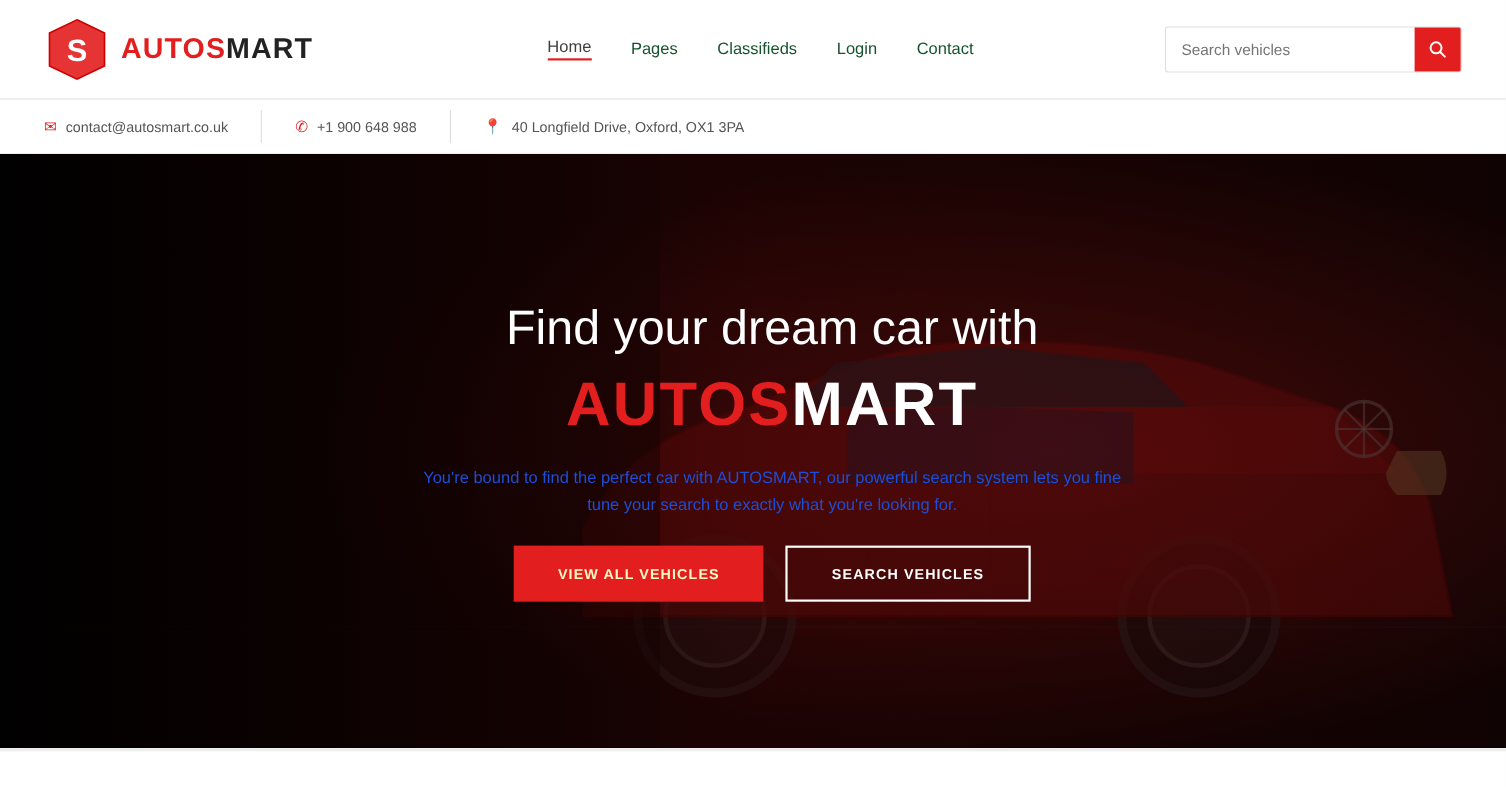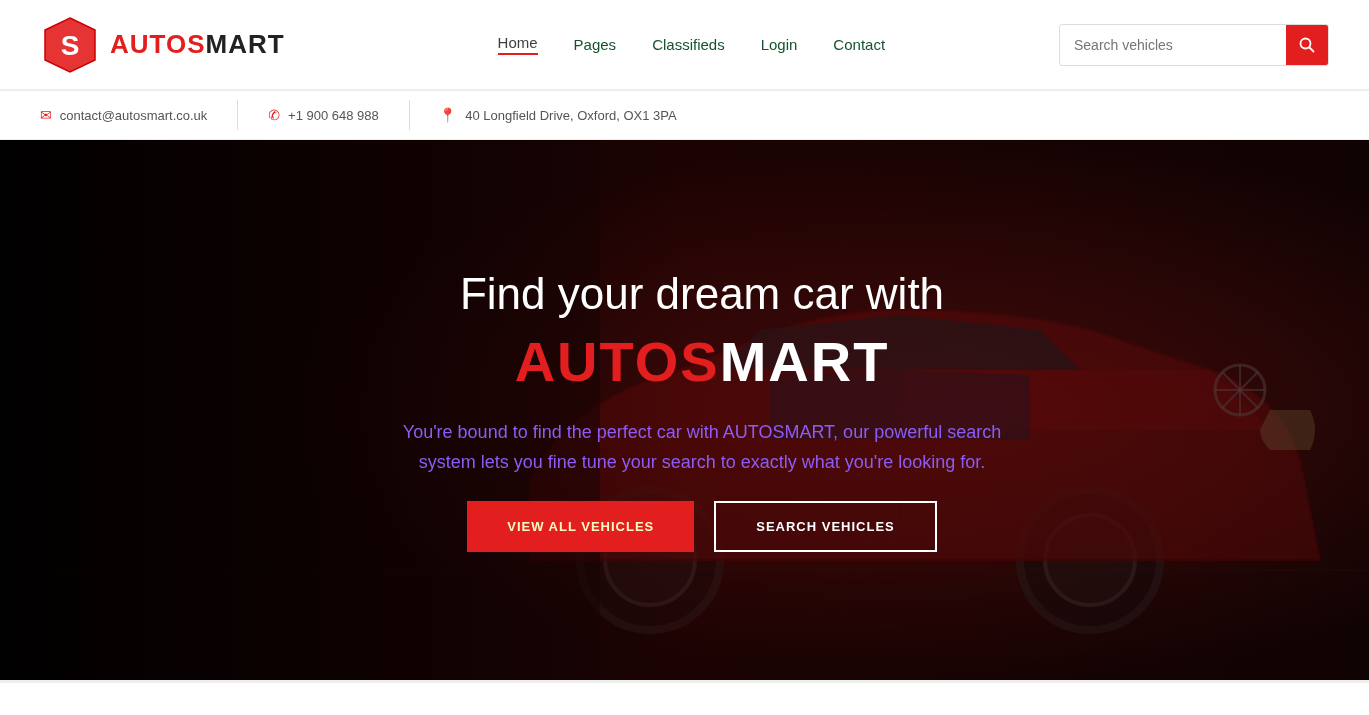--- a/index.html
+++ b/index.html
@@ -182,22 +182,22 @@
       margin-bottom: 24px;
       line-height: 1.1;
     }
     .hero-brand .autos {
       color: #e31e1e;
     }
     .hero-brand .mart {
       color: #fff;
     }
     .hero-desc {
-      font-size: 18px;
-      color: #8b5cf6;
+      font-size: 15px;
+      color: #1d4ed8;
       line-height: 1.7;
       margin-bottom: 23px;
     }
     .hero-buttons {
       display: flex;
       gap: 20px;
       justify-content: center;
     }
     .btn-red {
       background: #e31e1e;

